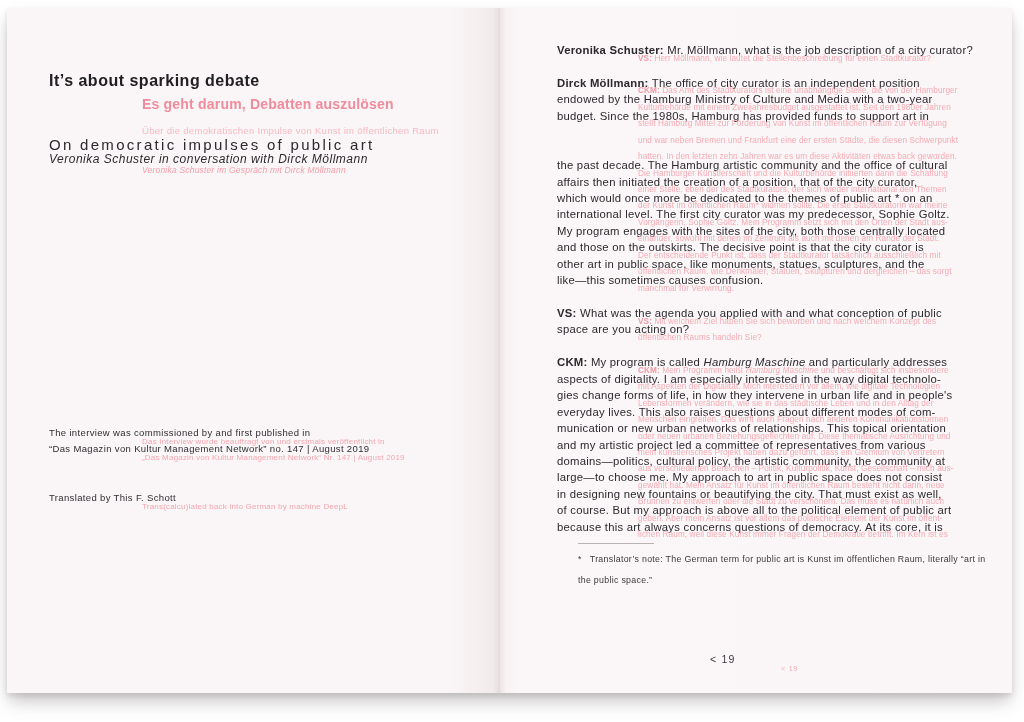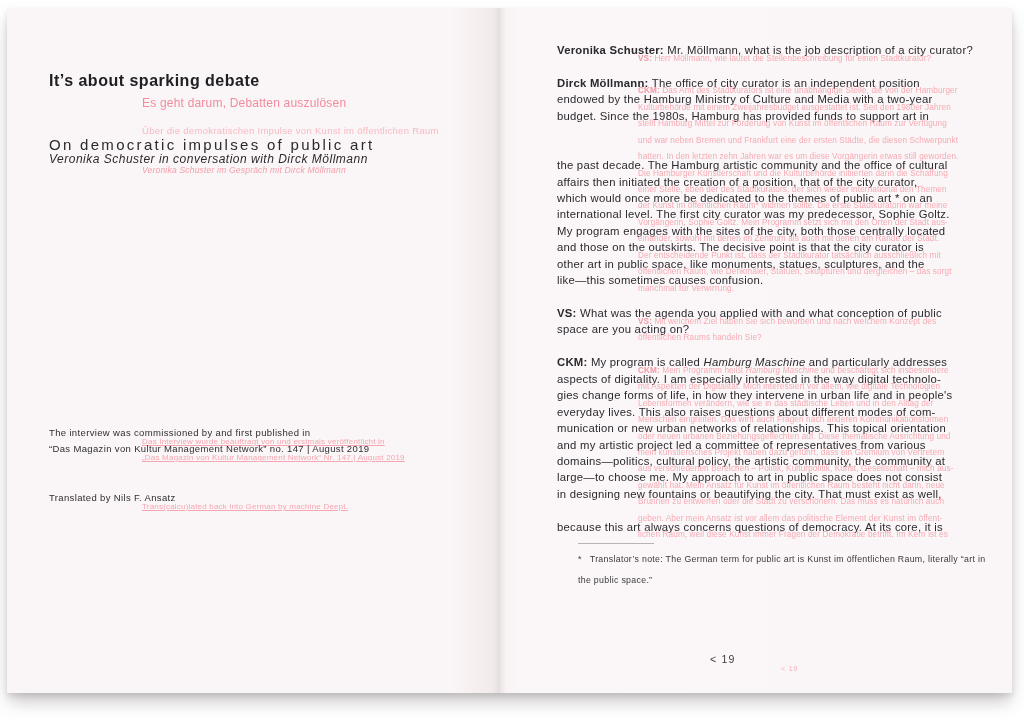--- a/index.html
+++ b/index.html
@@ -18,27 +18,27 @@
     width:493px;
     background:linear-gradient(to right,#faf5f6 0%,#faf5f6 90%,#f2ebec 98.6%,#e3dcdd 100%);
   }
   .page-right{
     width:512px;
     background:linear-gradient(to right,#ece4e5 0%,#f8f3f4 1.2%,#fbf6f7 4%,#faf5f6 100%);
   }
   .abs{position:absolute;white-space:nowrap;}
   
   .title-en{left:42px;top:64px;font-size:16px;font-weight:bold;letter-spacing:.5px;color:#202024;}
-  .title-de{left:135px;top:88px;font-size:12px;font-weight:normal;letter-spacing:.2px;color:#f28b9b;}
+  .title-de{left:135px;top:88px;font-size:14px;font-weight:bold;letter-spacing:.2px;color:#f28b9b;}
   .subtitle-en{left:42px;top:96px;font-size:15px;letter-spacing:2.3px;color:#2b2a2f;margin-top:32px;}
   .subtitle-de{left:135px;top:117px;font-size:9.5px;letter-spacing:.3px;color:#f8bac2;}
   .byline-en{left:42px;top:144px;font-size:12px;font-style:italic;letter-spacing:.5px;color:#2b2a2f;}
   .byline-de{left:135px;top:157px;font-size:8.5px;font-style:italic;letter-spacing:.2px;color:#f4a0ac;}
   .credit-en{font-size:9.5px;letter-spacing:.35px;color:#2f2e33;}
-  .credit-de{font-size:8px;letter-spacing:.2px;color:#f5a7b1;text-decoration:underline;}
+  .credit-de{font-size:8px;letter-spacing:.2px;color:#f5a7b1;}
   .c1en{left:42px;top:419px;} .c1de{left:135px;top:429px;}
   .c2en{left:42px;top:435px;} .c2de{left:135px;top:445px;}
   .ten {left:42px;top:484px;} .tde{left:135px;top:494px;}
   
   .tblock{position:absolute;left:41px;top:36px;width:460px;}
   .para + .para{margin-top:16.45px;}
   .pline{position:relative;height:16.45px;white-space:nowrap;}
   .pline .en{
     position:absolute;left:16px;top:0;font-size:11.3px;line-height:12px;
     letter-spacing:.25px;color:#2a292e;
@@ -65,21 +65,21 @@
     <div class="abs subtitle-en">On democratic impulses of public art</div>
     <div class="abs byline-en">Veronika Schuster in conversation with Dirck Möllmann</div>
     <div class="abs subtitle-de">Über die demokratischen Impulse von Kunst im öffentlichen Raum</div>
     <div class="abs byline-de">Veronika Schuster im Gespräch mit Dirck Möllmann</div>
 
     <div class="abs credit-en c1en">The interview was commissioned by and first published in</div>
     <div class="abs credit-de c1de">Das Interview wurde beauftragt von und erstmals veröffentlicht in</div>
     <div class="abs credit-en c2en">“Das Magazin von Kultur Management Network” no. 147 | August 2019</div>
     <div class="abs credit-de c2de">„Das Magazin von Kultur Management Network“ Nr. 147 | August 2019</div>
 
-    <div class="abs credit-en ten">Translated by Nils F. Ansatz</div>
+    <div class="abs credit-en ten">Translated by This F. Schott</div>
     <div class="abs credit-de tde">Trans(calcu)lated back into German by machine DeepL</div>
   </div>
 
   <div class="page page-right">
     <div class="tblock">
       <div id="interview-paragraphs">
           <div class="para">
             <div class="pline">
               <span class="en"><b>Veronika Schuster:</b> Mr. Möllmann, what is the job description of a city curator?</span>
               <span class="de"><b>VS:</b> Herr Möllmann, wie lautet die Stellenbeschreibung für einen Stadtkurator?</span>
@@ -95,21 +95,21 @@
               <span class="de">Kulturbehörde mit einem Zweijahresbudget ausgestattet ist. Seit den 1980er Jahren</span>
             </div>
             <div class="pline">
               <span class="en">budget. Since the 1980s, Hamburg has provided funds to support art in</span>
               <span class="de">stellt Hamburg Mittel zur Förderung von Kunst im öffentlichen Raum zur Verfügung</span>
             </div>
             <div class="pline">
               <span class="de">und war neben Bremen und Frankfurt eine der ersten Städte, die diesen Schwerpunkt</span>
             </div>
             <div class="pline">
-              <span class="de">hatten. In den letzten zehn Jahren war es um diese Vorgängerin etwas still geworden.</span>
+              <span class="de">hatten. In den letzten zehn Jahren war es um diese Aktivitäten etwas back geworden.</span>
             </div>
             <div class="pline">
               <span class="en">the past decade. The Hamburg artistic community and the office of cultural</span>
               <span class="de">Die Hamburger Künstlerschaft und die Kulturbehörde initiierten dann die Schaffung</span>
             </div>
             <div class="pline">
               <span class="en">affairs then initiated the creation of a position, that of the city curator,</span>
               <span class="de">einer Stelle, eben der des Stadtkurators, der sich wieder international den Themen</span>
             </div>
             <div class="pline">
@@ -178,20 +178,21 @@
             </div>
             <div class="pline">
               <span class="en">large—to choose me. My approach to art in public space does not consist</span>
               <span class="de">gewählt hat. Mein Ansatz für Kunst im öffentlichen Raum besteht nicht darin, neue</span>
             </div>
             <div class="pline">
               <span class="en">in designing new fountains or beautifying the city. That must exist as well,</span>
               <span class="de">Brunnen zu entwerfen oder die Stadt zu verschönern. Das muss es natürlich auch</span>
             </div>
             <div class="pline">
+              <span class="en">of course. But my approach is above all to the political element of public art</span>
               <span class="de">geben. Aber mein Ansatz ist vor allem das politische Element der Kunst im öffent-</span>
             </div>
             <div class="pline">
               <span class="en">because this art always concerns questions of democracy. At its core, it is</span>
               <span class="de">lichen Raum, weil diese Kunst immer Fragen der Demokratie betrifft. Im Kern ist es</span>
             </div>
           </div>
         </div>
       <div class="footnote">
         <hr class="fn-rule">

